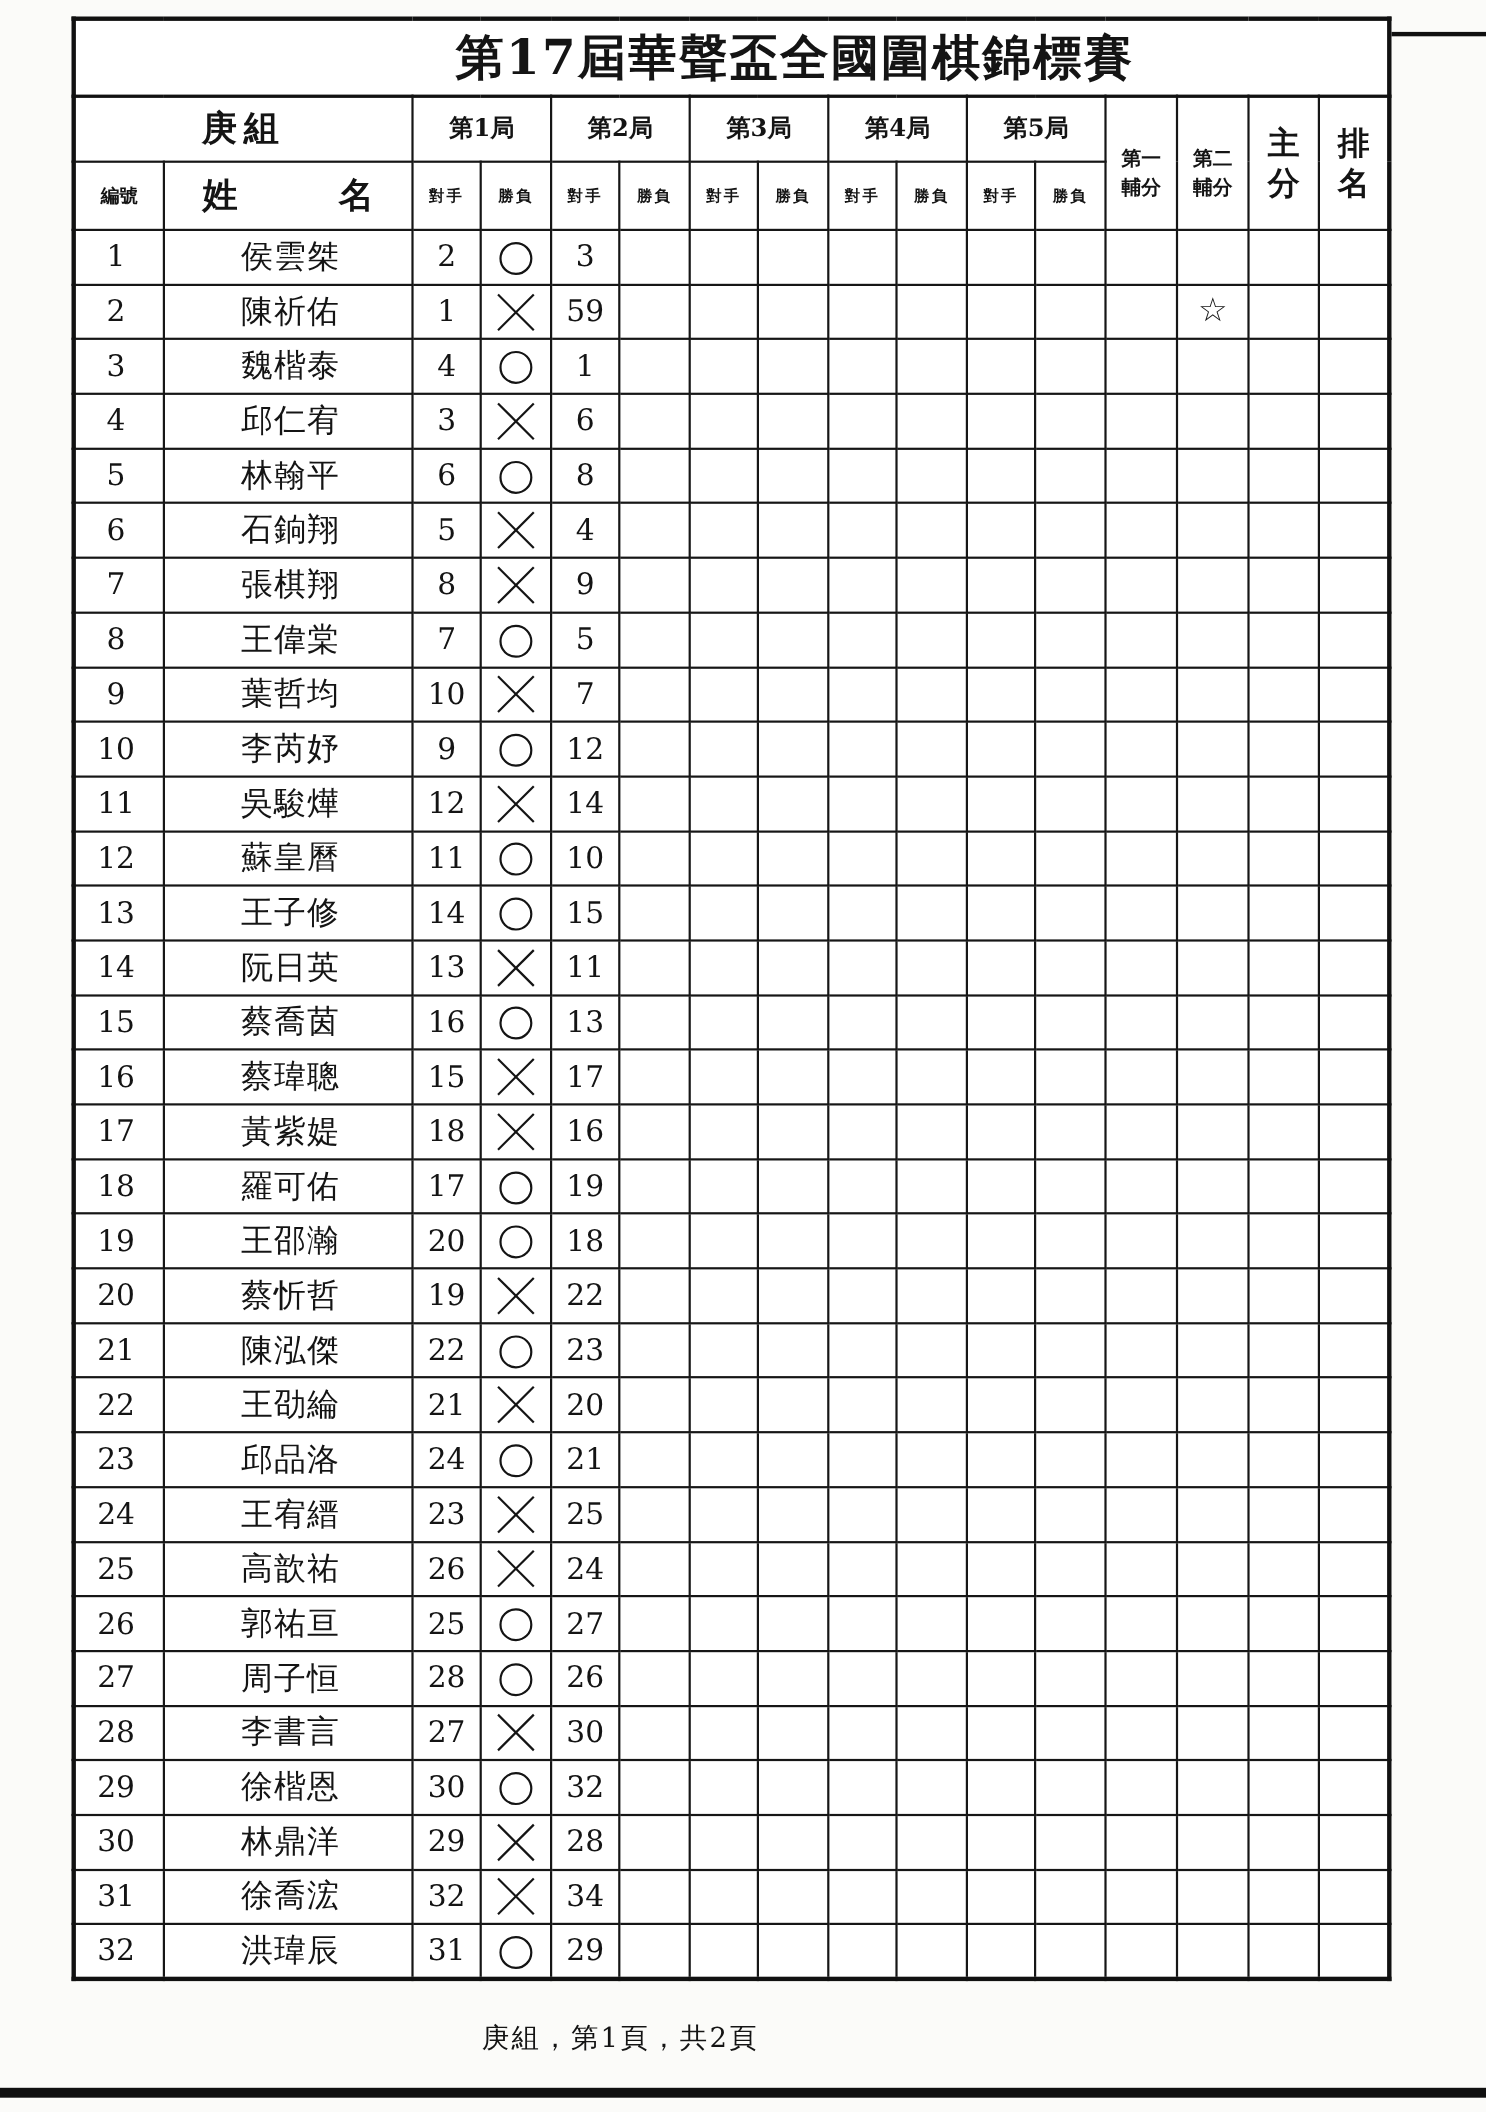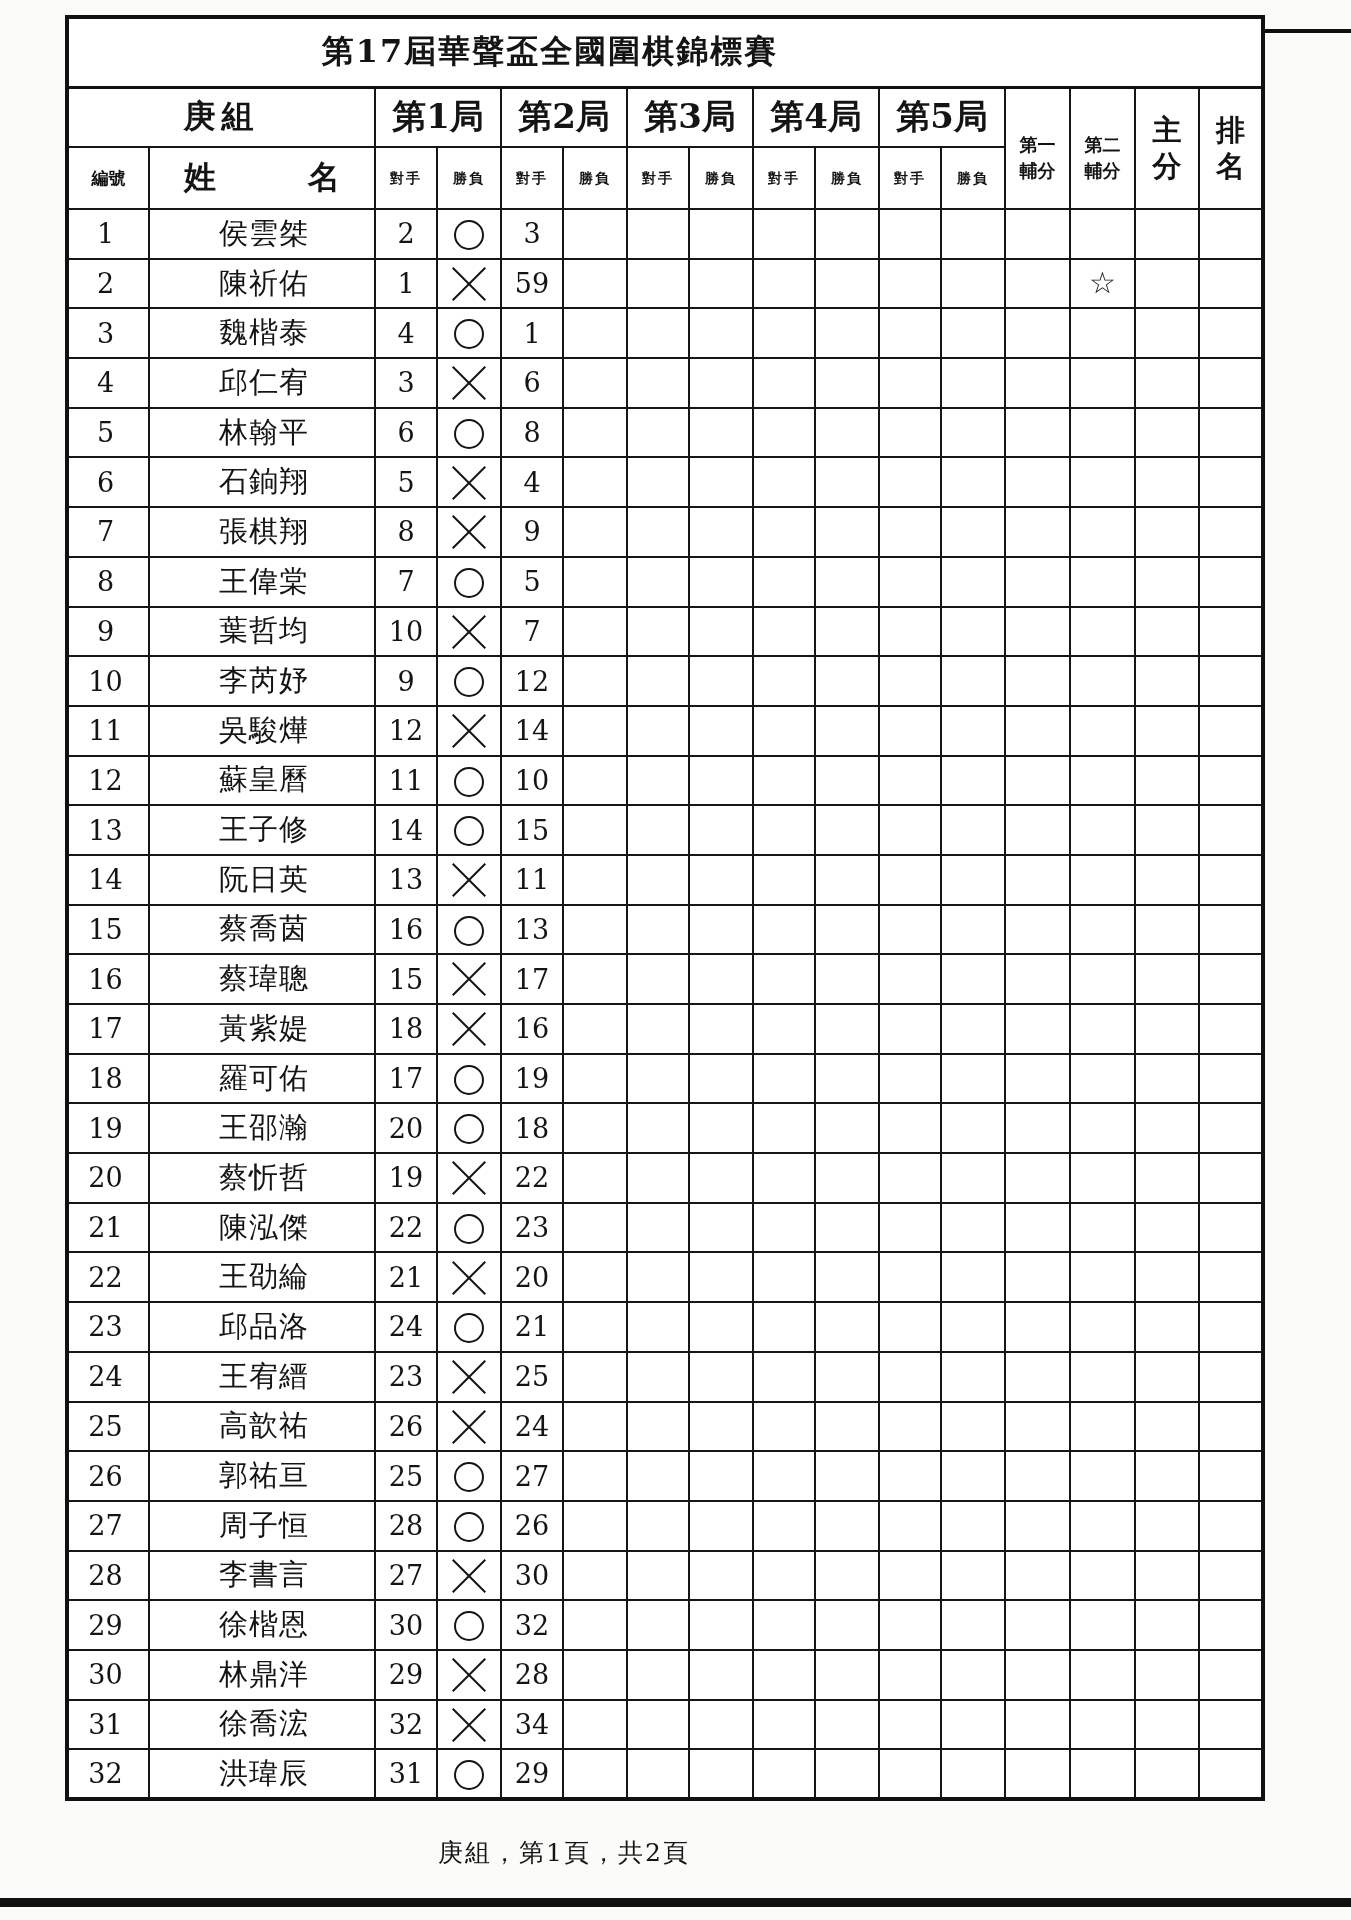--- a/index.html
+++ b/index.html
@@ -14,26 +14,26 @@
   .art-bottom-bar{ left:0; top:1898px; width:1351px; height:9px; }
   .art-dot { left:694px; top:366px; width:4px; height:4px; border-radius:50%; background:#3a3a3a; }
 
   table.sheet { position:absolute; left:65px; top:15px; width:1196px;
                 border-collapse:collapse; table-layout:fixed; background:#ffffff; }
   table.sheet td { border:2px solid #161616; text-align:center; vertical-align:middle;
                    overflow:hidden; white-space:nowrap; }
   table.sheet { border:4px solid #111; }
 
   tr.title-row td { height:70px; border-bottom:3px solid #111; }
-  .title-text { display:block; text-align:center; padding-right:230px;
-                font-size:32px; font-weight:bold; letter-spacing:2px; }
+  .title-text { display:block; text-align:right; padding-right:230px;
+                font-size:44px; font-weight:bold; letter-spacing:2px; }
 
   tr.group-row td { height:60px; }
   .group-label { font-size:32px; font-weight:bold; letter-spacing:6px; }
-  .round-label { font-size:34px; font-weight:600; }
+  .round-label { font-size:22px; font-weight:600; }
 
   tr.label-row td { height:62px; }
   .id-label { font-size:17px; font-weight:600; }
   .name-label-cell { padding:0 34px; }
   .name-label-flex { display:flex; justify-content:space-between; align-items:center; }
   .name-label-flex span { font-size:32px; font-weight:bold; }
   .ov-label { font-size:14px; font-weight:700; letter-spacing:2px; }
 
   .twoline-small { font-size:18px; line-height:1.45; font-weight:600;margin-top:20px; }
   .twoline-big   { font-size:29px; line-height:1.25; font-weight:600; }

